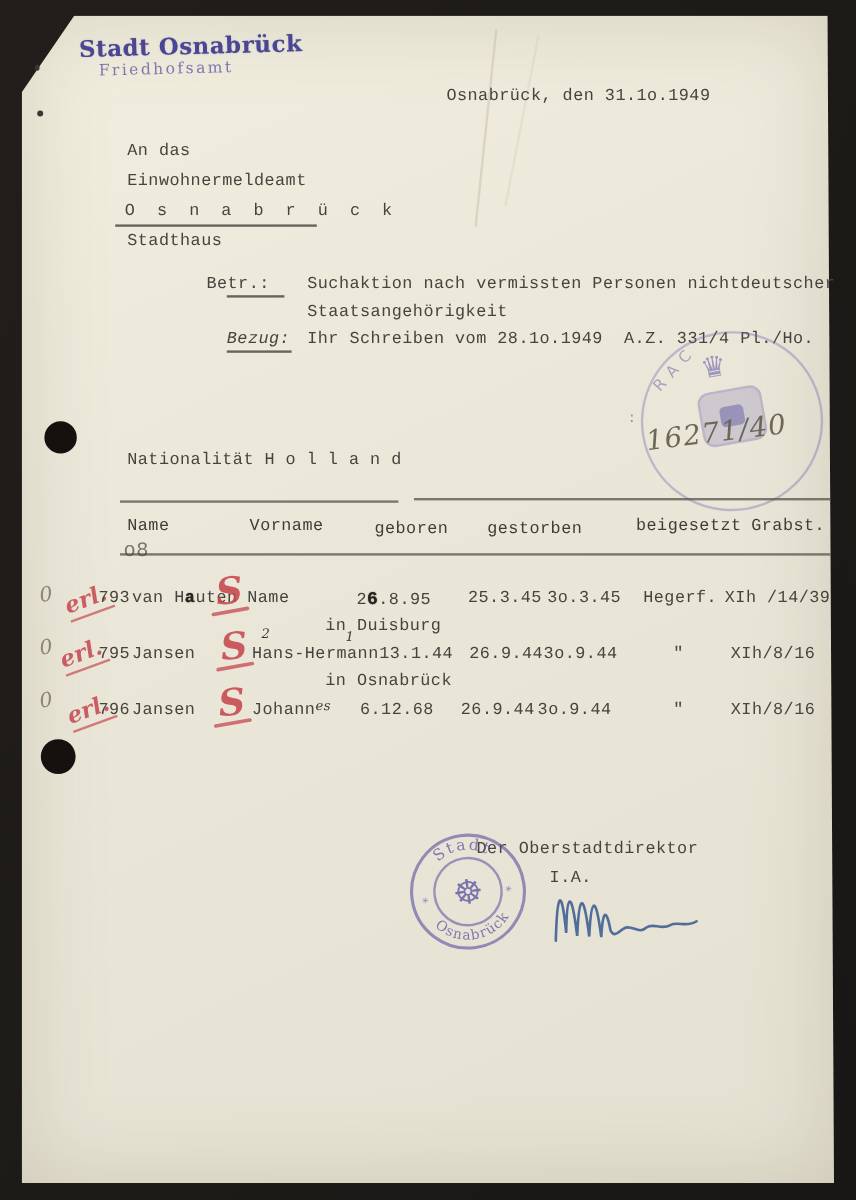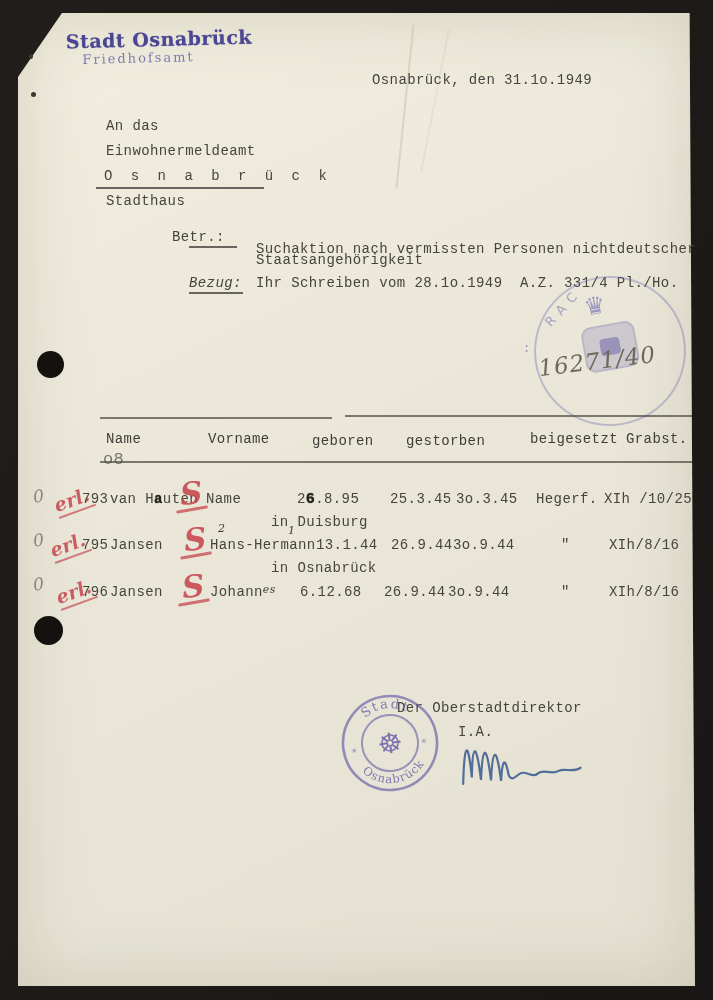--- a/index.html
+++ b/index.html
@@ -58,26 +58,27 @@
   <span class="tw" style="left:372px;top:72px;">Osnabrück, den 31.1o.1949</span>
 
   <span class="tw" style="left:106px;top:118px;">An das</span>
   <span class="tw" style="left:106px;top:143px;">Einwohnermeldeamt</span>
   <span class="tw" style="left:104px;top:168px;letter-spacing:5px;">O s n a b r ü c k</span>
   <div class="ul" style="left:96px;top:187px;width:168px;"></div>
   <span class="tw" style="left:106px;top:193px;">Stadthaus</span>
 
   <span class="tw" style="left:172px;top:229px;">Betr.:</span>
   <div class="ul" style="left:189px;top:246px;width:48px;"></div>
-  <span class="tw" style="left:256px;top:241px;">Suchaktion nach vermissten Personen nichtdeutscher</span>
+  <span class="tw" style="left:256px;top:229px;">Suchaktion nach vermissten Personen nichtdeutscher</span>
   <span class="tw" style="left:256px;top:252px;">Staatsangehörigkeit</span>
   <span class="tw" style="left:189px;top:275px;font-style:italic;">Bezug:</span>
   <div class="ul" style="left:189px;top:292px;width:54px;"></div>
   <span class="tw" style="left:256px;top:275px;">Ihr Schreiben vom 28.1o.1949  A.Z. 331/4 Pl./Ho.</span>
 
+  <span class="tw" style="left:106px;top:376px;">Nationalität H o l l a n d</span>
 
   <div id="crownStamp">
     <span class="arc">RAC</span>
     <span class="crown">♛</span>
     <div class="arms">
         <div class="arms-core"></div>
       </div>
   </div>
   <span id="stampDots">:</span>
   <span id="regNumber">16271/40</span>
@@ -98,21 +99,21 @@
   <span class="erl" style="left:54px;top:488px;">erl.</span>
   <span class="tw" style="left:82px;top:491px;">793</span>
   <span class="tw" style="left:110px;top:491px;"><span>van H</span><span class="ow">a</span><span>uten</span></span>
   <span class="redS" style="left:180px;top:478px;">S</span>
   <div class="sflo" style="left:176px;top:508px;width:32px;"></div>
   <span class="tw" style="left:206px;top:491px;">Name</span>
   <span class="tw" style="left:297px;top:491px;"><span>2</span><span class="ow" style="font-size:15px;">6</span><span>.8.95</span></span>
   <span class="tw" style="left:390px;top:491px;">25.3.45</span>
   <span class="tw" style="left:456px;top:491px;">3o.3.45</span>
   <span class="tw" style="left:536px;top:491px;">Hegerf.</span>
-  <span class="tw" style="left:604px;top:491px;">XIh /10/25</span>
+  <span class="tw" style="left:604px;top:491px;">XIh /14/39</span>
   <span class="tw" style="left:271px;top:514px;">in Duisburg</span>
 
   <span class="zero" style="left:33px;top:530px;">0</span>
   <span class="erl" style="left:50px;top:533px;">erl.</span>
   <span class="tw" style="left:82px;top:537px;">795</span>
   <span class="tw" style="left:110px;top:537px;">Jansen</span>
   <span class="redS" style="left:184px;top:524px;">S</span>
   <div class="sflo" style="left:180px;top:554px;width:32px;"></div>
   <span class="tw" style="left:210px;top:537px;">Hans-Hermann</span>
   <span class="mark" style="left:218px;top:522px;">2</span>

